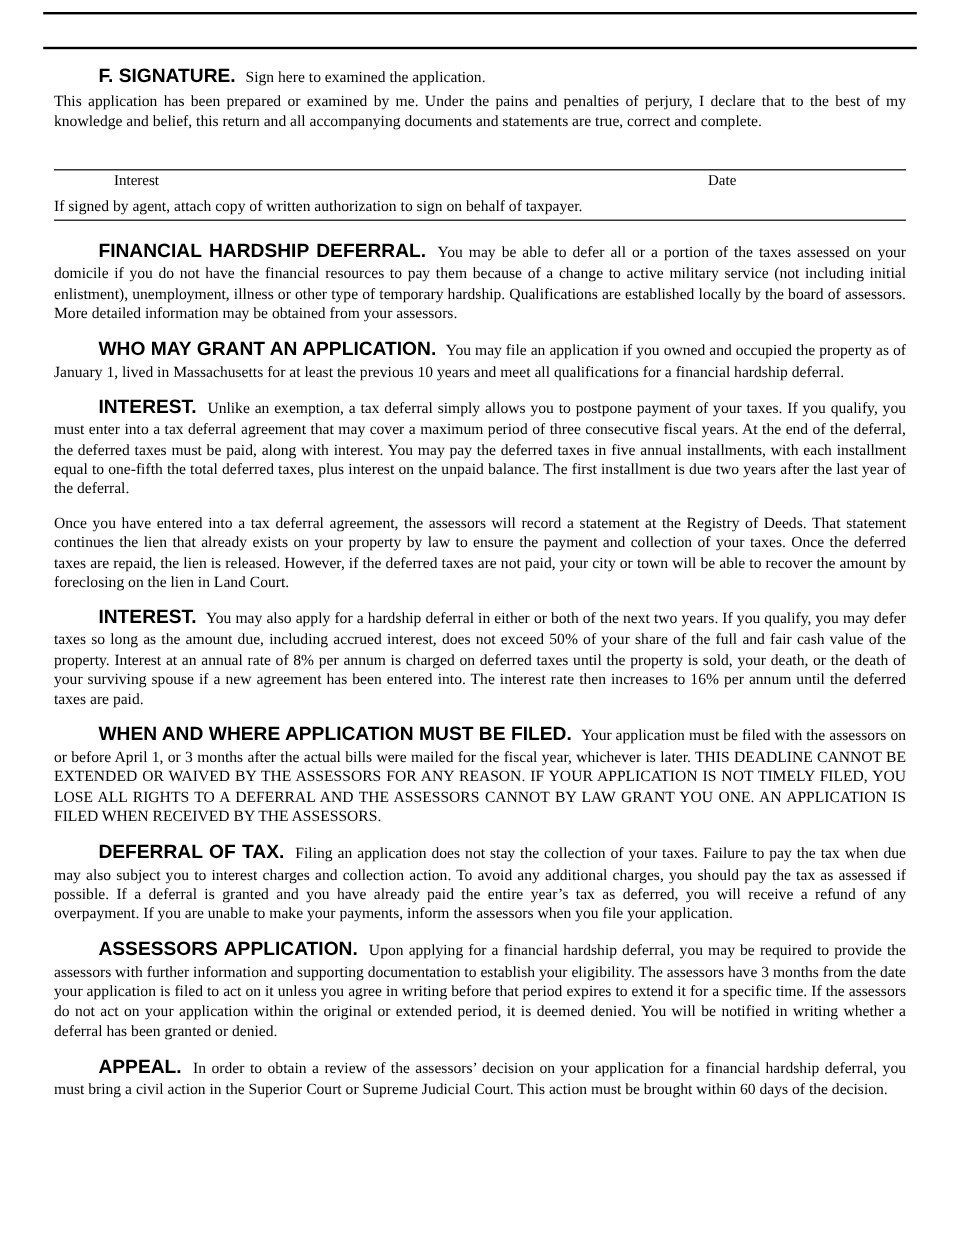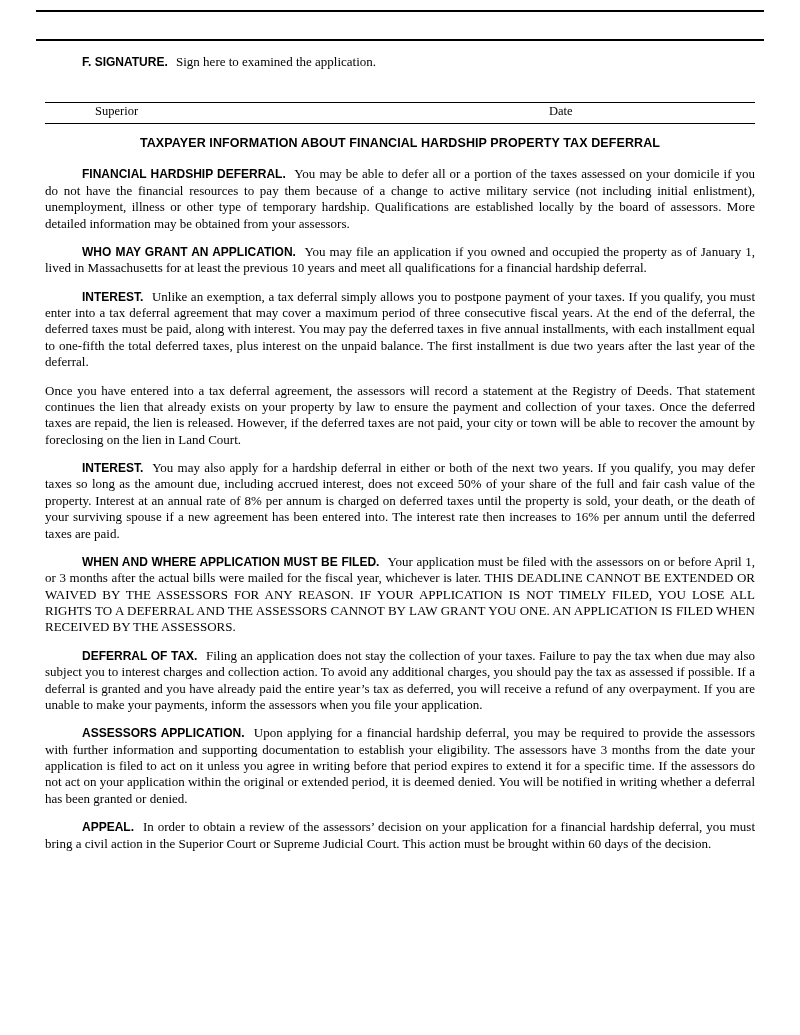--- a/index.html
+++ b/index.html
@@ -18,38 +18,38 @@
     font-family:"Liberation Serif", serif;
     font-size:13px;
     line-height:1.26;
     text-align:justify;
     margin:12px 0 0;
     color:#000;
   }
   .lead {
     font-family:"Liberation Sans", sans-serif;
     font-weight:bold;
-    font-size:12px;
+    font-size:16px;
     margin-right:5px;
     white-space:nowrap;
     padding-left:37px;
   }
   .lead:empty { display:none; margin:0; }
 
   .first { margin-top:13px; }
   .decl { margin-top:2px; }
 
   .sig-area { position:relative; margin-top:32px; }
   .sig-rule { height:1px; background:#000; }
   .sig-labels {
     position:relative; height:17px;
     font-family:"Liberation Serif", serif; font-size:12.5px;
   }
   .sig-label { position:absolute; left:50px; top:1px; }
-  .date-label { position:absolute; left:504px; top:1px; }
+  .date-label { position:absolute; left:545px; top:1px; }
 
   .agent-note { margin-top:5px; text-align:left; }
 
   .info-title {
     font-family:"Liberation Sans", sans-serif;
     font-weight:bold;
     font-size:12.5px;
     text-align:center;
     margin:12px 0 0;
     letter-spacing:0.1px;
@@ -63,35 +63,36 @@
 <div class="page">
 
   <div class="rule rule-top rule-top-1"></div>
   <div class="rule rule-top rule-top-2"></div>
 
   <div class="content">
     <p class="para first">
       <span class="lead">F.  SIGNATURE.</span>
       <span>Sign here to examined the application.</span>
     </p>
+    <p class="para decl">This application has been prepared or examined by me.  Under the pains and penalties of perjury, I declare that to the best of my knowledge and belief, this return and all accompanying documents and statements are true, correct and complete.</p>
 
     <div class="sig-area">
       <div class="sig-rule"></div>
       <div class="sig-labels">
-        <span class="sig-label">Superior</span>
+        <span class="sig-label">Interest</span>
         <span class="date-label">Date</span>
       </div>
     </div>
 
+    <p class="para agent-note">If signed by agent, attach copy of written authorization to sign on behalf of taxpayer.</p>
   </div>
 
   <div class="rule rule-mid"></div>
 
   <div class="content">
-    <h2 class="info-title">TAXPAYER INFORMATION ABOUT FINANCIAL HARDSHIP PROPERTY TAX DEFERRAL</h2>
 
     <p class="para section section-first">
       <span class="lead">FINANCIAL HARDSHIP DEFERRAL.</span>
       <span>You may be able to defer all or a portion of the taxes assessed on your domicile if you do not have the financial resources to pay them because of a change to active military service (not including initial enlistment), unemployment, illness or other type of temporary hardship.  Qualifications are established locally by the board of assessors.  More detailed information may be obtained from your assessors.</span>
     </p>
 
     <p class="para section">
       <span class="lead">WHO MAY GRANT AN APPLICATION.</span>
       <span>You may file an application if you owned and occupied the property as of January 1, lived in Massachusetts for at least the previous 10 years and meet all qualifications for a financial hardship deferral.</span>
     </p>

